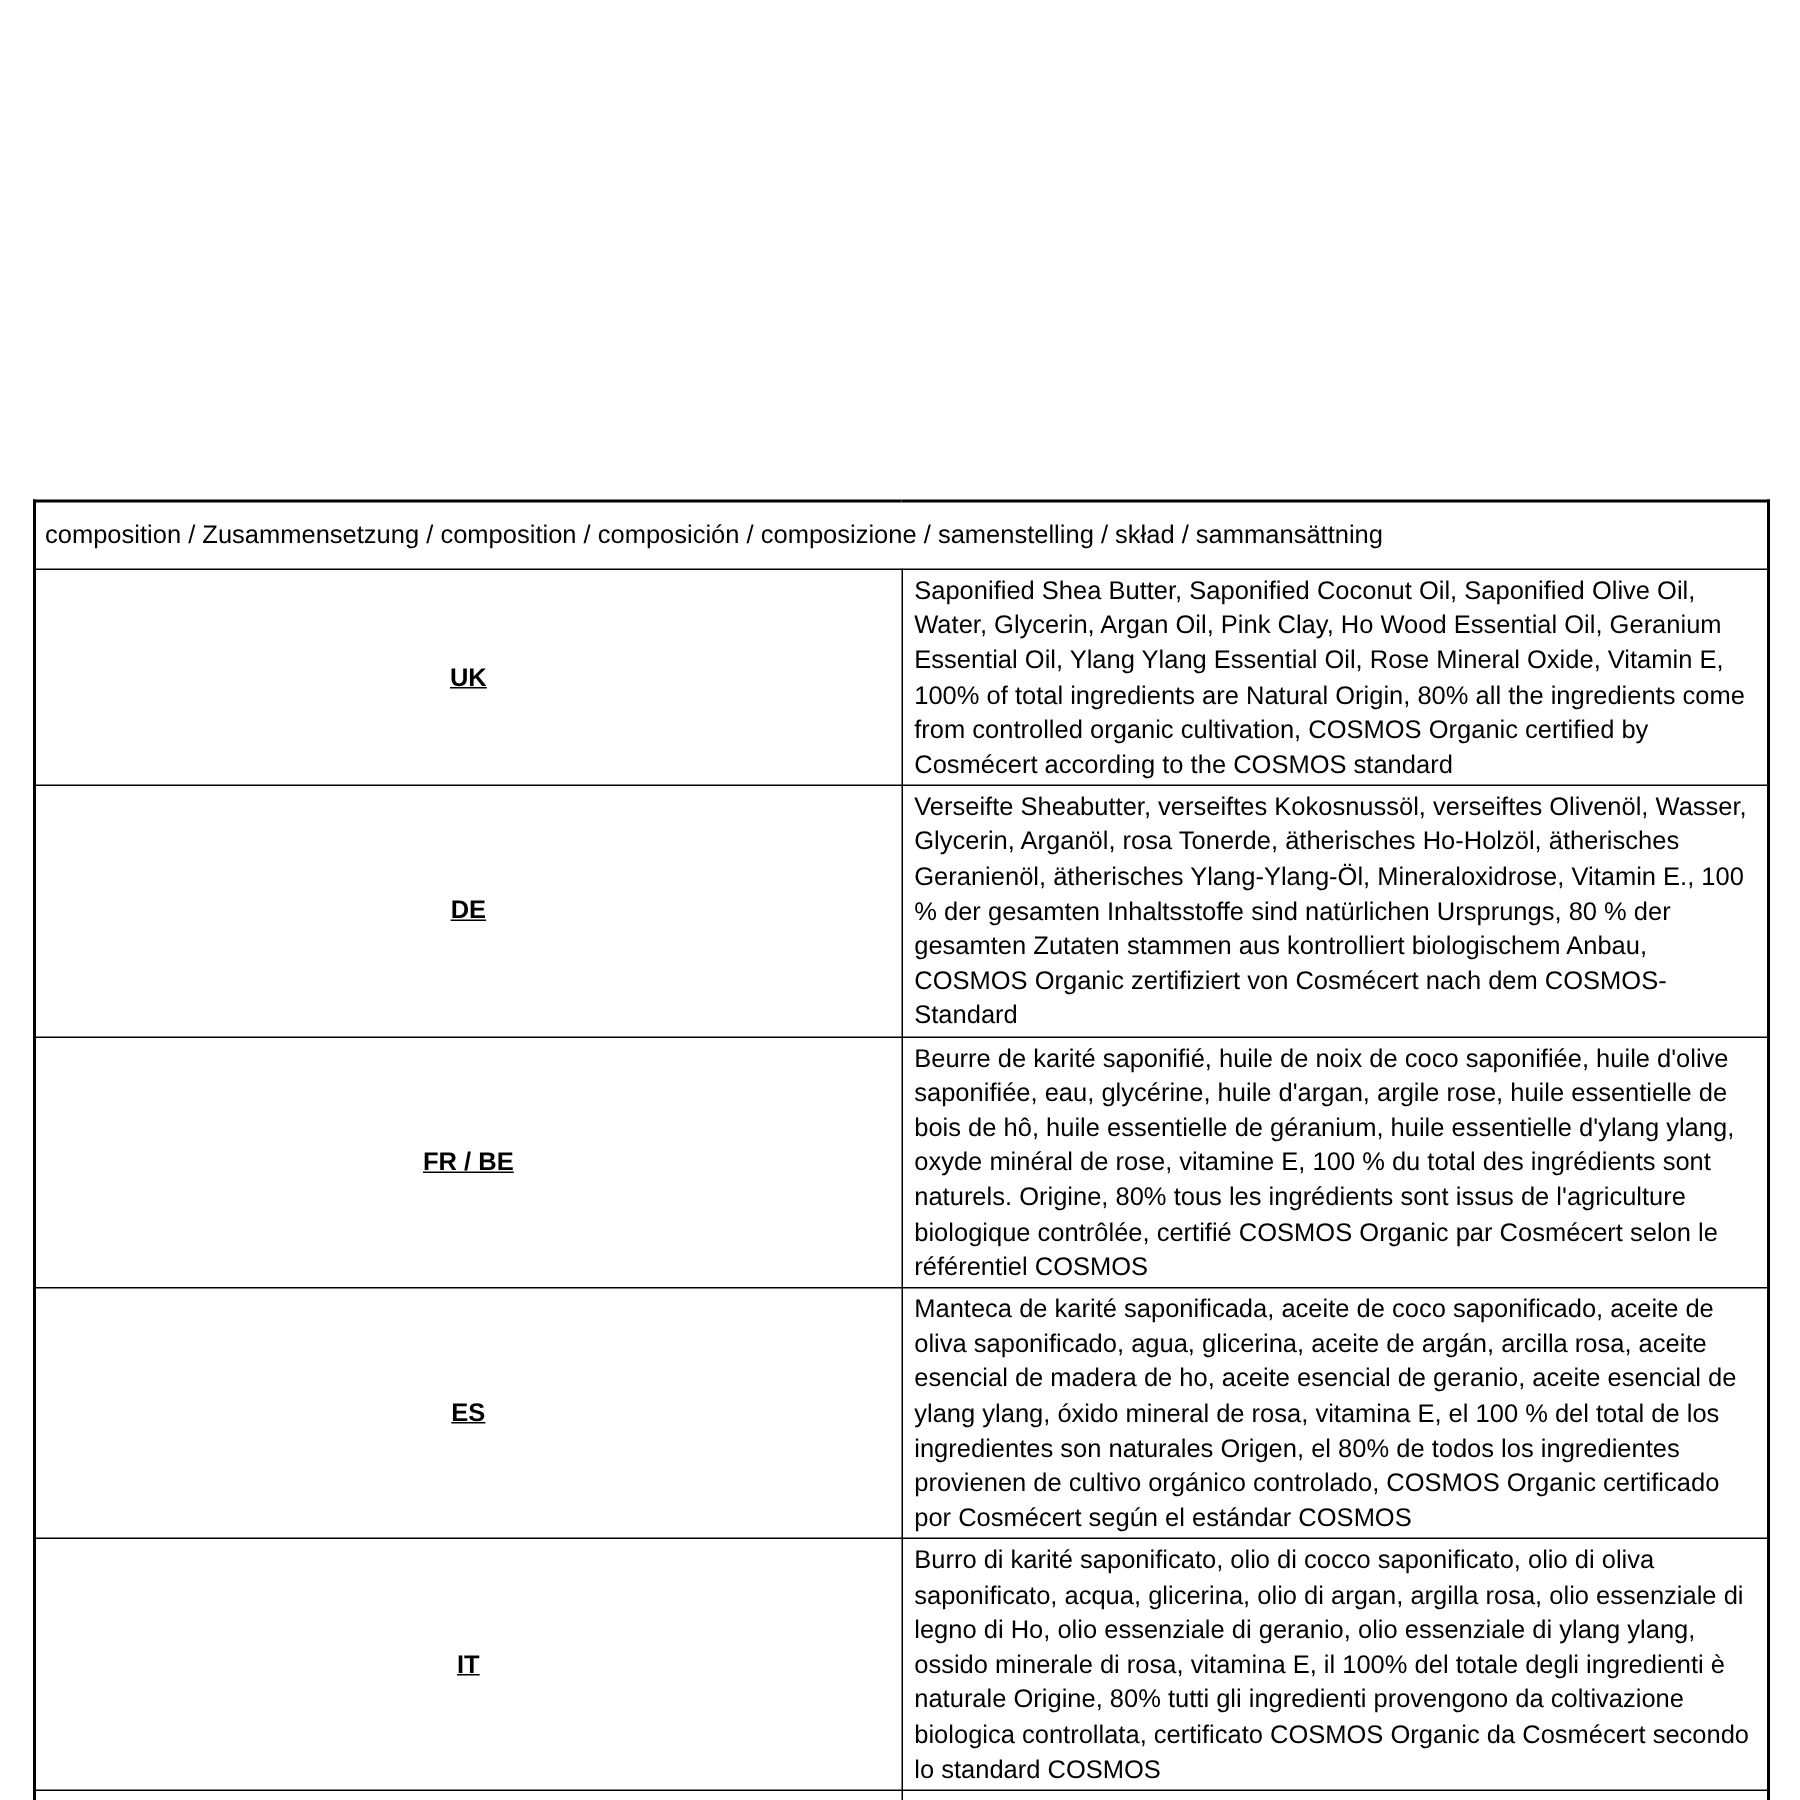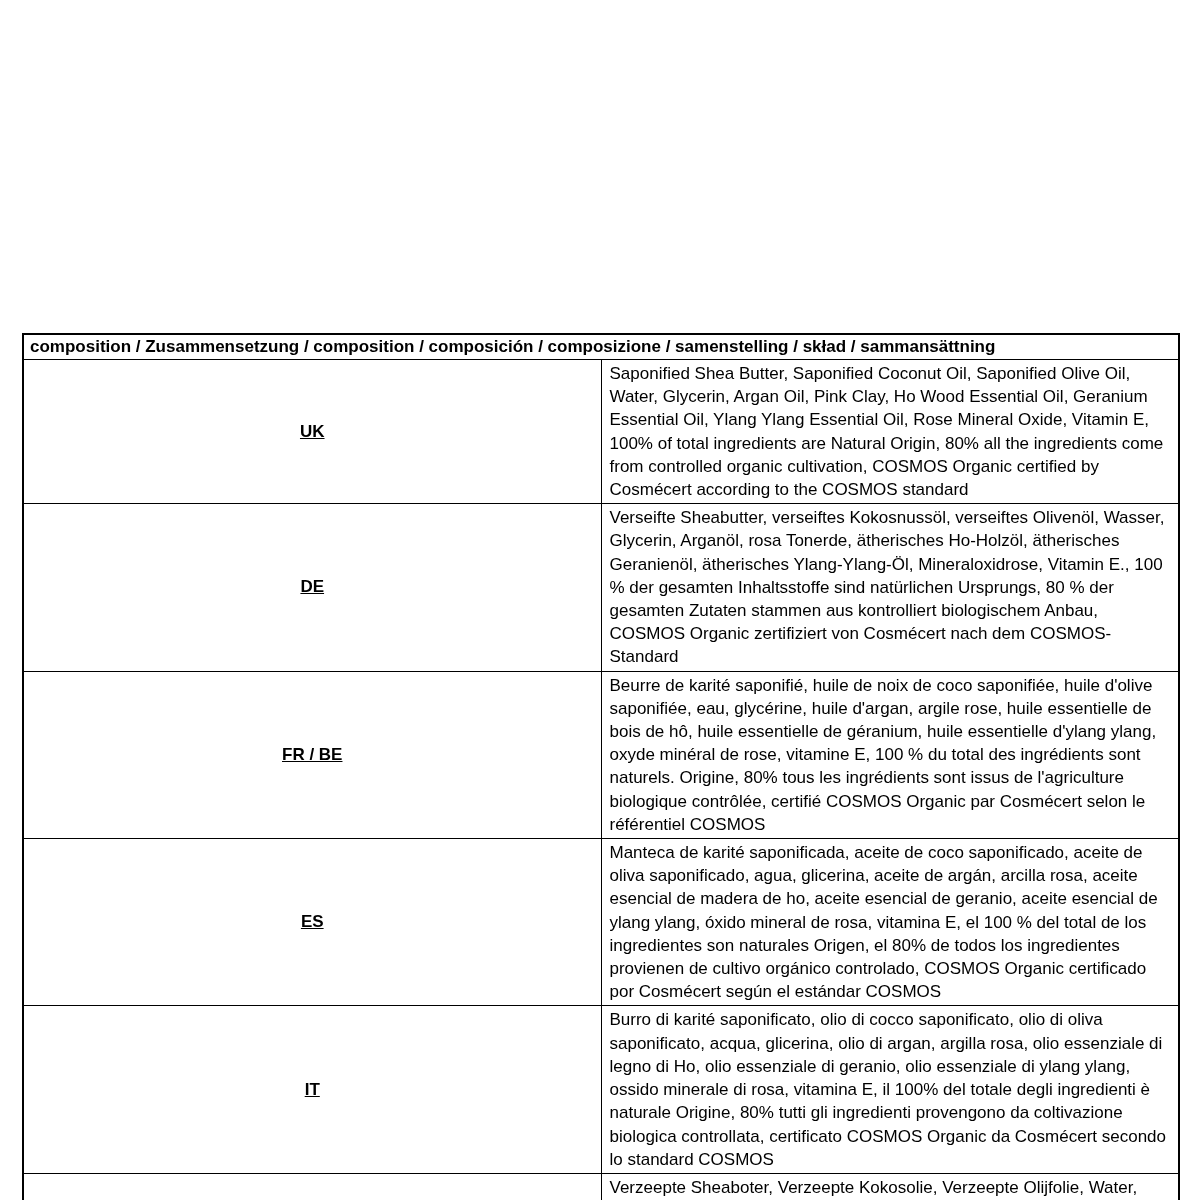--- a/index.html
+++ b/index.html
@@ -28,22 +28,22 @@
     border: 2px solid #000000;
   }
   table.composition-table th,
   table.composition-table td {
     border: 1.5px solid #000000;
     font-size: 17px;
     vertical-align: middle;
   }
   th.header-cell {
     text-align: left;
-    font-weight: bold;
-    padding: 2px 6px;
+    font-weight: normal;
+    padding: 12px 6px;
     height: 20px;
     white-space: nowrap;
     overflow: hidden;
   }
   td.lang-cell {
     width: 88px;
     text-align: center;
     font-weight: bold;
     padding: 0 2px;
     text-decoration: underline;

